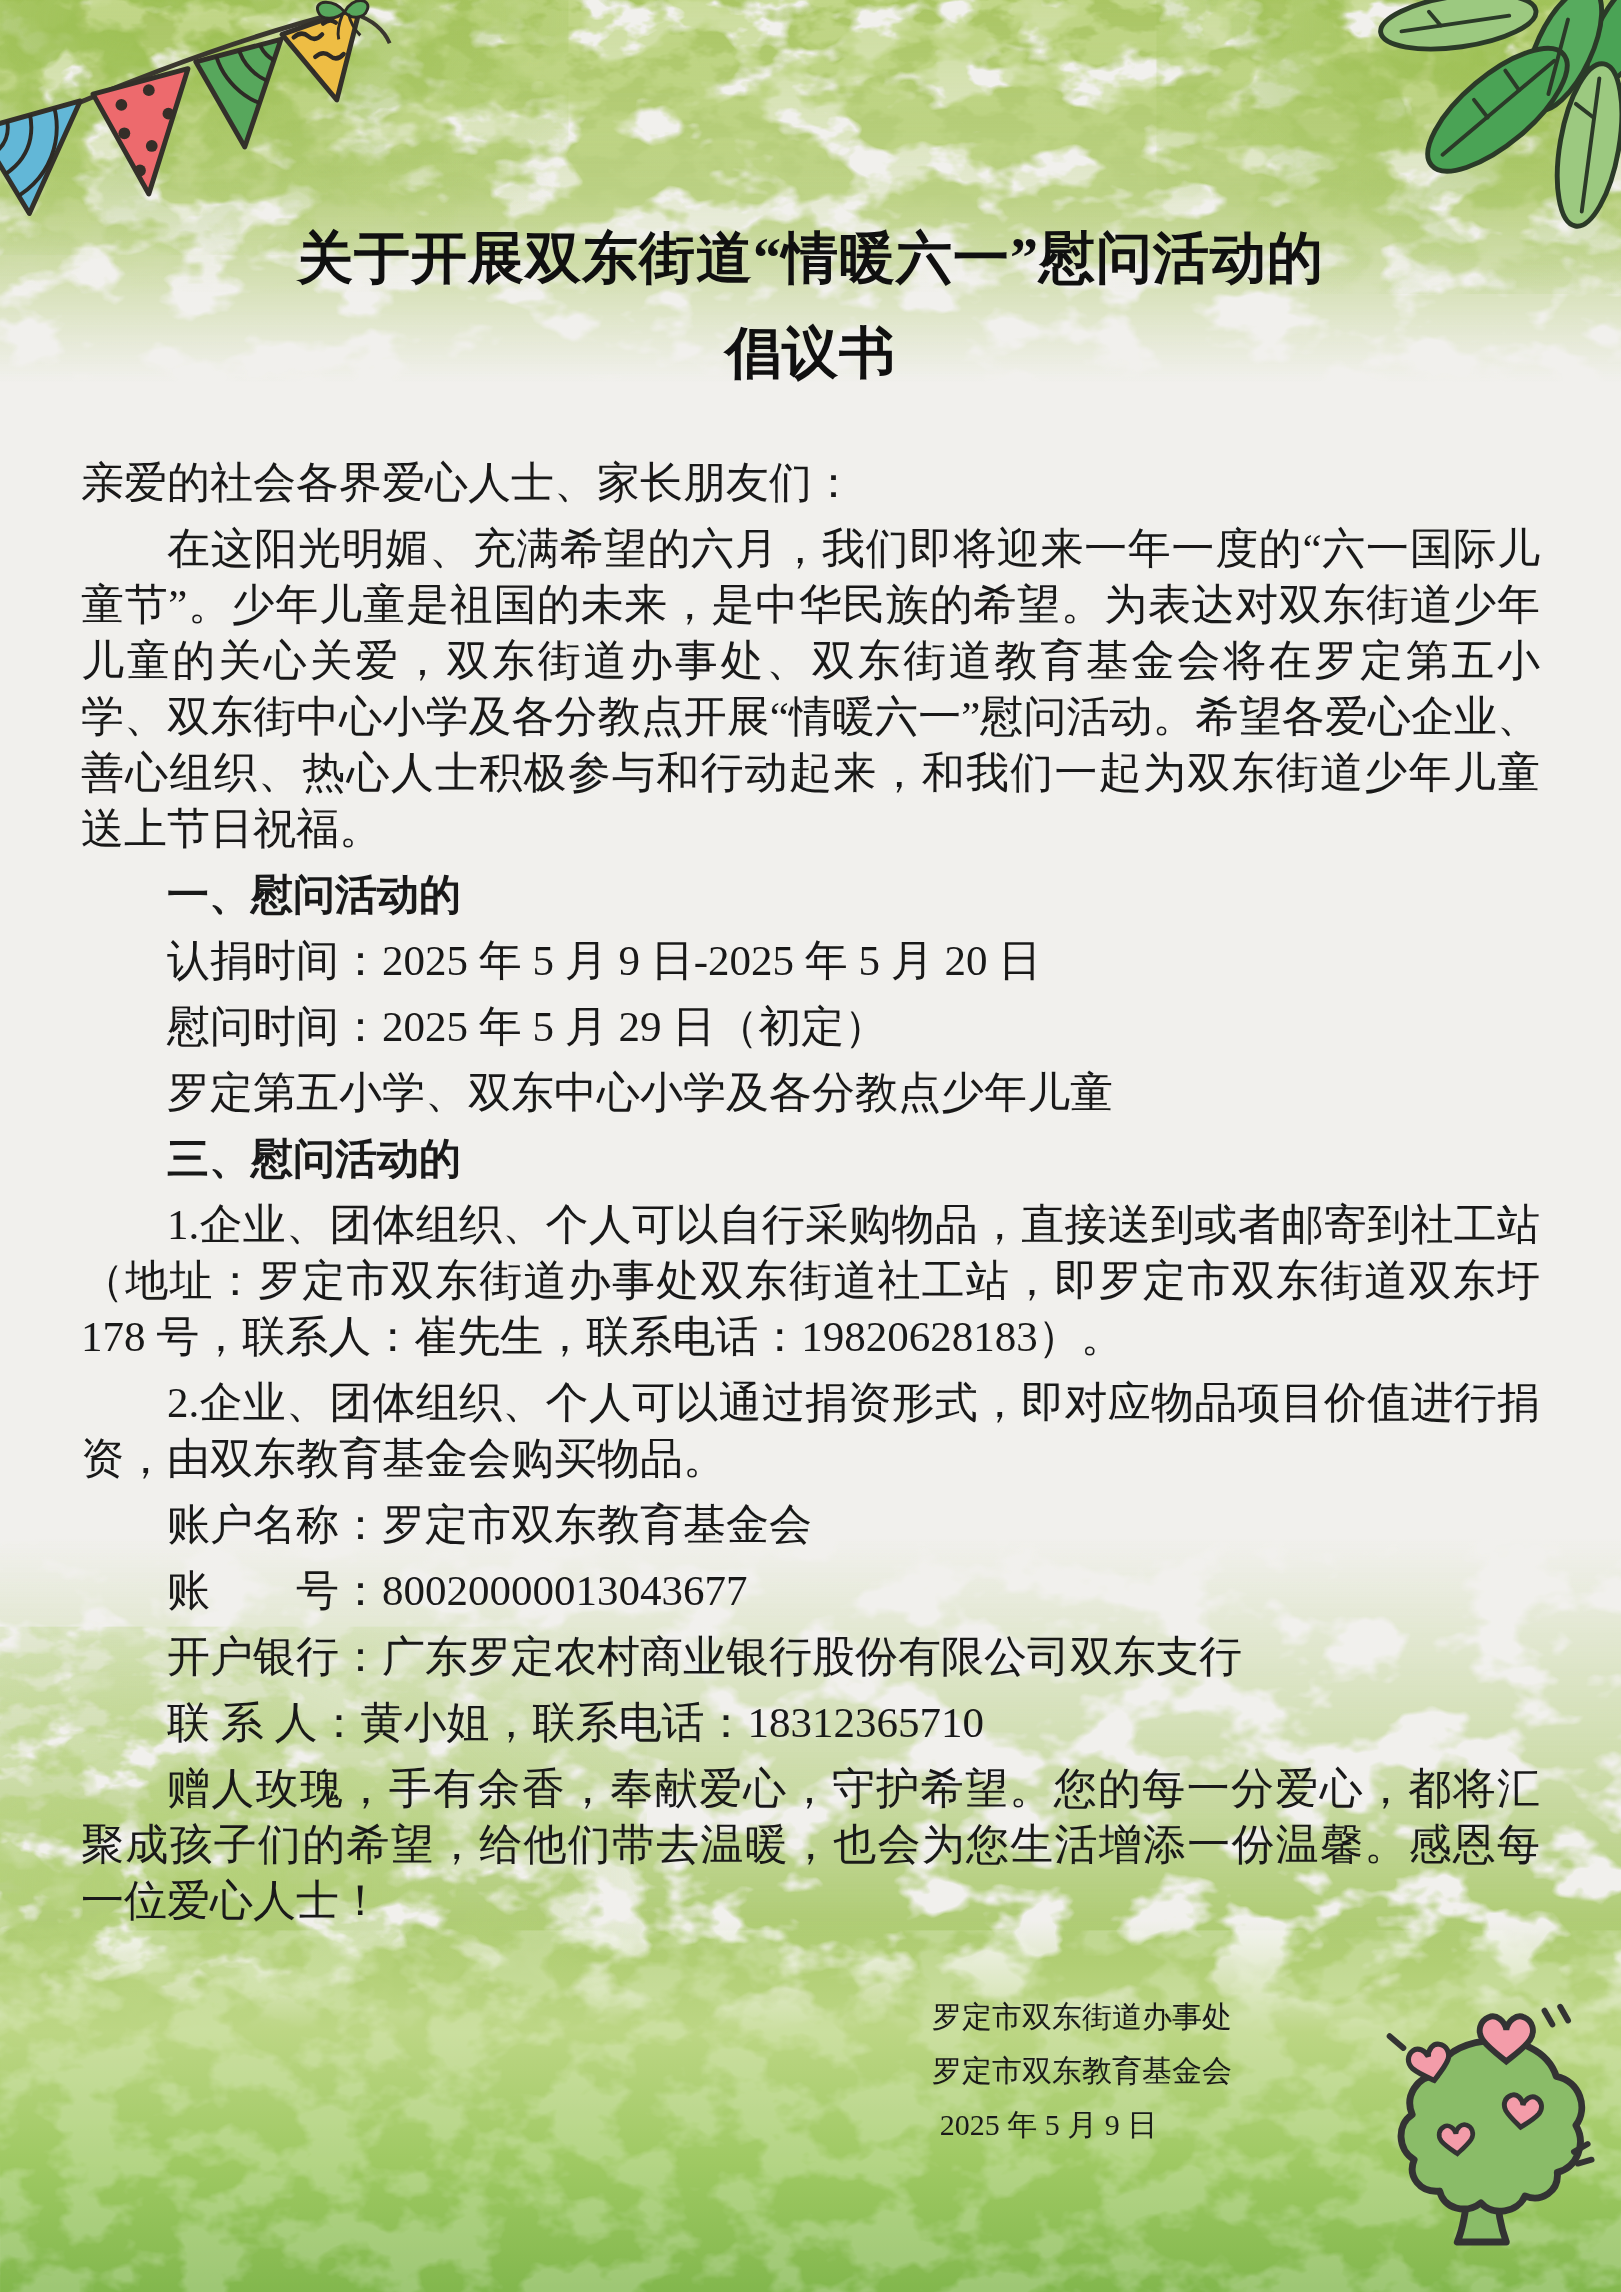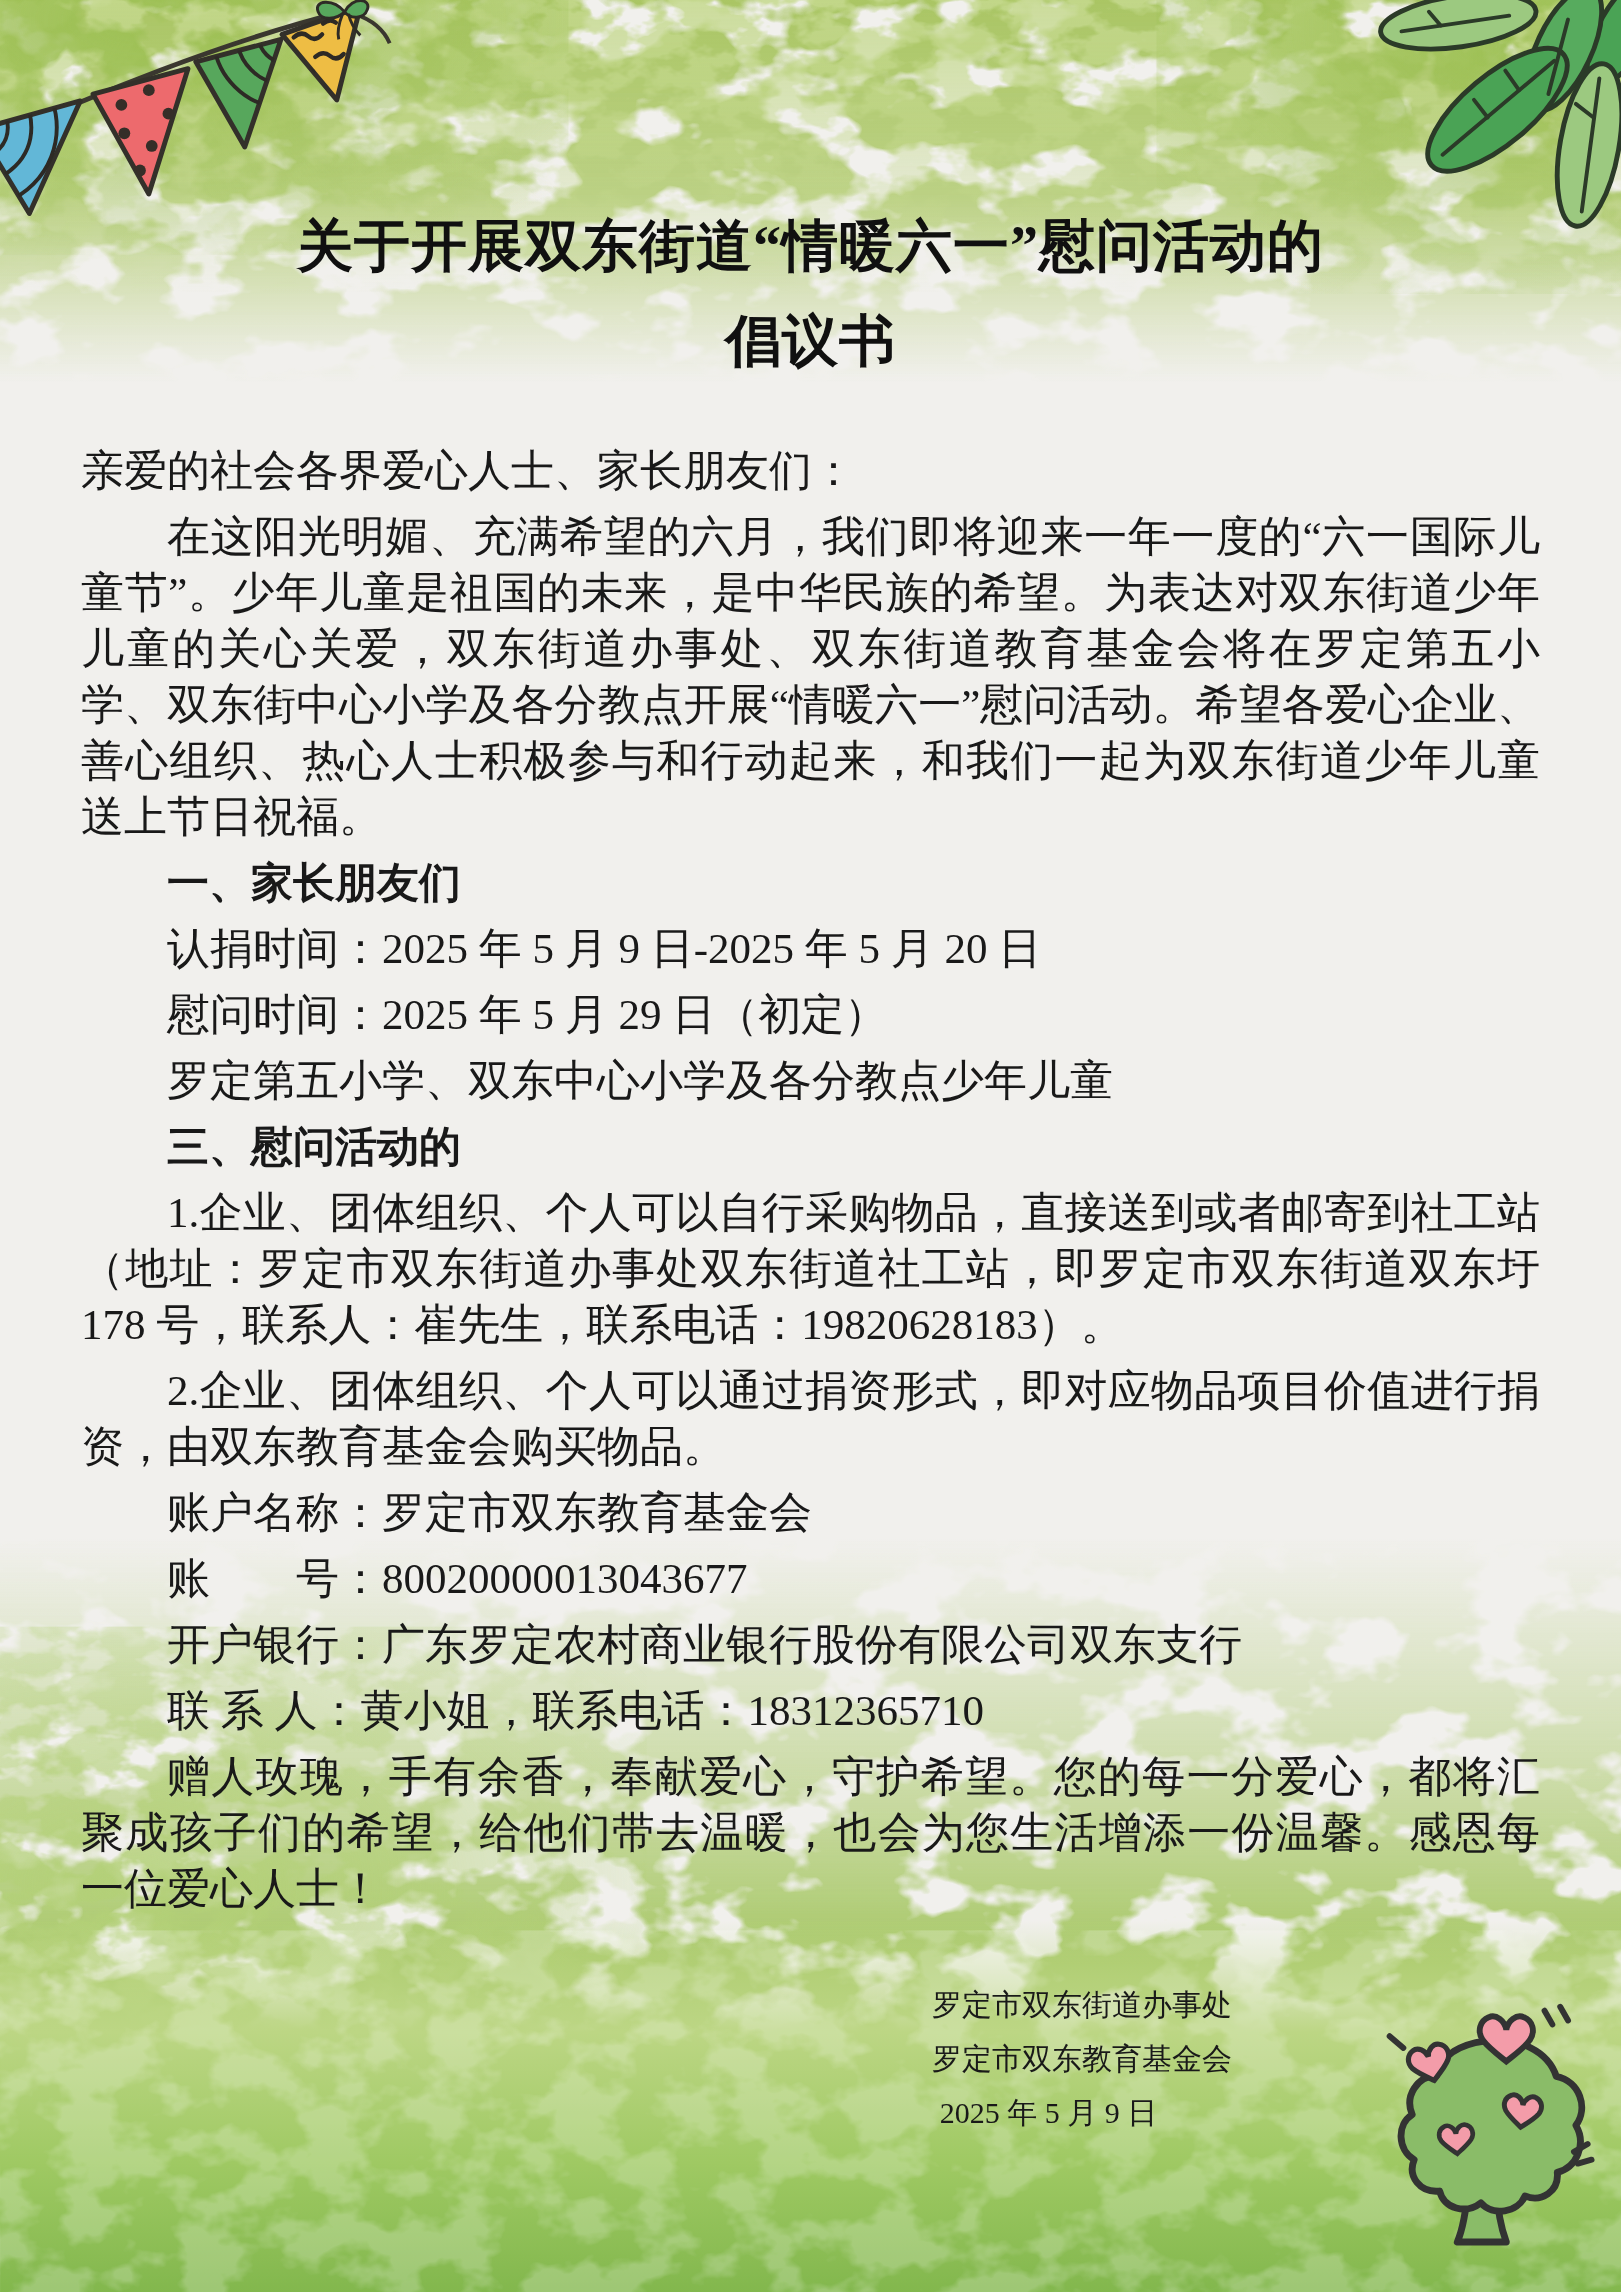--- a/index.html
+++ b/index.html
@@ -9,21 +9,21 @@
     font-family:"Liberation Serif","DejaVu Serif",serif;
     color:#191919;
   }
   .bg { position:absolute; left:0; pointer-events:none; }
   .bg-top { top:0; }
   .bg-bottom { bottom:0; }
   .deco { position:absolute; pointer-events:none; }
   .deco-bunting { left:0; top:0; }
   .deco-leaves { right:0; top:0; }
   .deco-tree { left:1372px; top:1995px; }
-  .content { position:absolute; left:71px; right:71px; top:0; }
+  .content { position:absolute; left:71px; right:71px; top:12px; }
   .title {
     margin:199px 0 0 0; text-align:center;
     font-size:56px; line-height:95px; font-weight:bold;
     letter-spacing:1px; color:#101010;
   }
   .paragraphs {
     margin-top:54px; font-size:43px; line-height:56px;
     text-align:justify; text-justify:inter-ideograph;
   }
   .paragraphs p { margin:10px; }
@@ -231,21 +231,21 @@
 
   <div class="content">
     <h1 class="title">
       <div>关于开展双东街道“情暖六一”慰问活动的</div>
       <div>倡议书</div>
     </h1>
 
     <div class="paragraphs">
       <p class="no-indent">亲爱的社会各界爱心人士、家长朋友们：</p>
       <p class="indent">在这阳光明媚、充满希望的六月，我们即将迎来一年一度的“六一国际儿童节”。少年儿童是祖国的未来，是中华民族的希望。为表达对双东街道少年儿童的关心关爱，双东街道办事处、双东街道教育基金会将在罗定第五小学、双东街中心小学及各分教点开展“情暖六一”慰问活动。希望各爱心企业、善心组织、热心人士积极参与和行动起来，和我们一起为双东街道少年儿童送上节日祝福。</p>
-      <p class="heading">一、家长朋友们</p>
+      <p class="heading">一、慰问活动的</p>
       <p class="indent">认捐时间：2025 年 5 月 9 日-2025 年 5 月 20 日</p>
       <p class="indent">慰问时间：2025 年 5 月 29 日（初定）</p>
       <p class="indent">罗定第五小学、双东中心小学及各分教点少年儿童</p>
       <p class="heading">三、慰问活动的</p>
       <p class="indent">1.企业、团体组织、个人可以自行采购物品，直接送到或者邮寄到社工站（地址：罗定市双东街道办事处双东街道社工站，即罗定市双东街道双东圩 178 号，联系人：崔先生，联系电话：19820628183）。</p>
       <p class="indent">2.企业、团体组织、个人可以通过捐资形式，即对应物品项目价值进行捐资，由双东教育基金会购买物品。</p>
       <p class="indent">账户名称：罗定市双东教育基金会</p>
       <p class="indent">账　　号：80020000013043677</p>
       <p class="indent">开户银行：广东罗定农村商业银行股份有限公司双东支行</p>
       <p class="indent">联 系 人：黄小姐，联系电话：18312365710</p>

